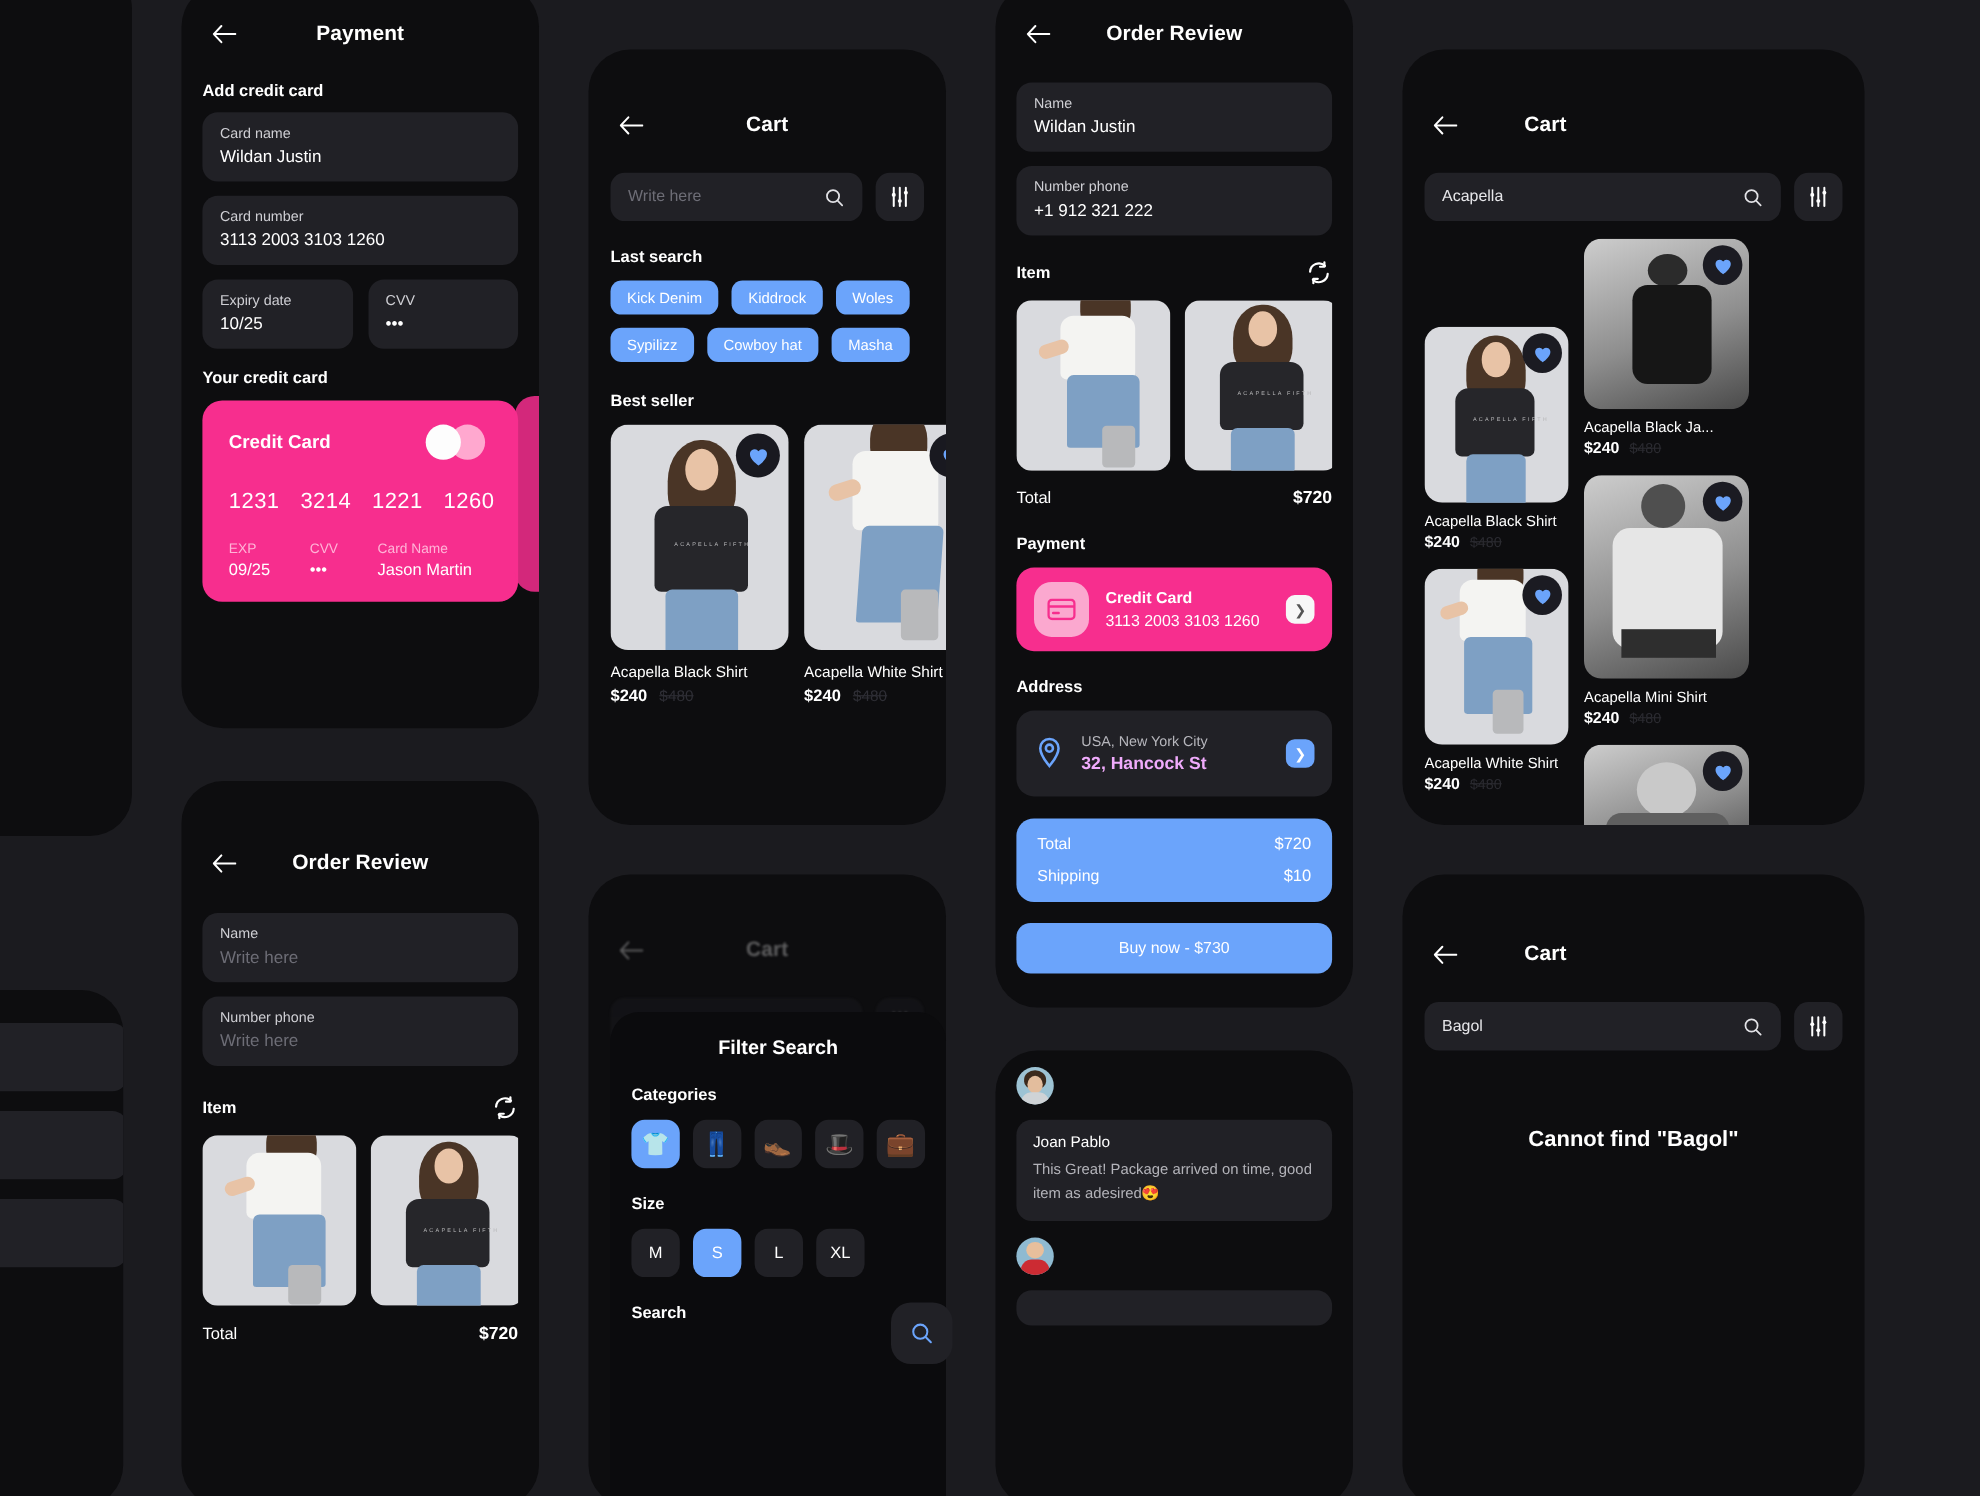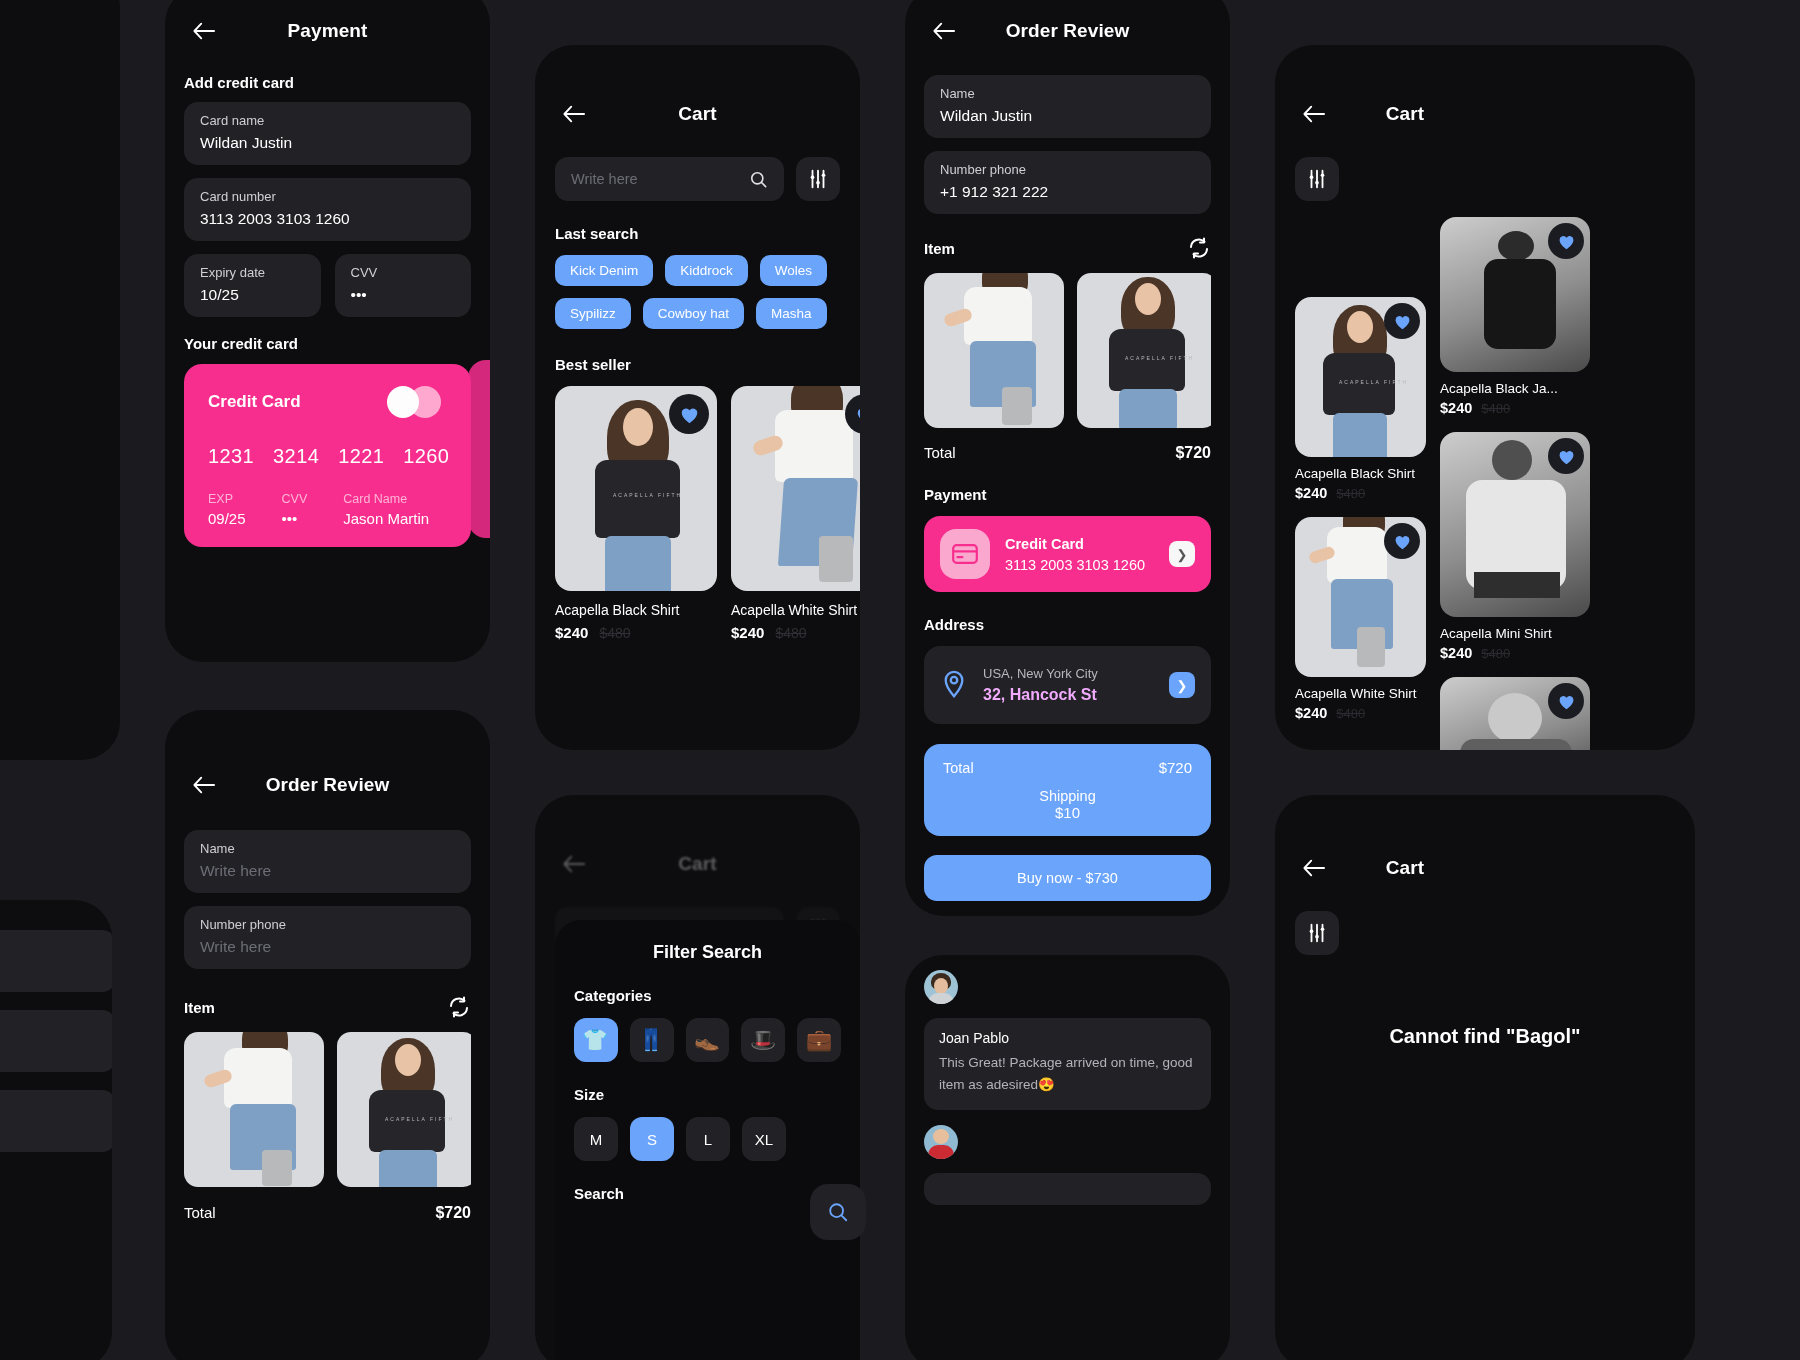--- a/index.html
+++ b/index.html
@@ -176,21 +176,21 @@
     background:#212126; border-radius:16px; height:78px;
     display:flex; align-items:center; gap:15px; padding:0 16px;
   }
   .addr-texts { flex:1; }
   .addr-texts .a1 { color:#b6b6bc; font-size:13px; }
   .addr-texts .a2 { color:#f0abfc; font-size:16px; font-weight:700; margin-top:5px; }
   .summary {
     background:#6ba4fb; border-radius:16px; padding:15px 19px;
   }
   .summary .srow { display:flex; justify-content:space-between; align-items:center; }
-  .summary .srow + .srow { margin-top:12px;flex-direction:column; }
+  .summary .srow + .srow { margin-top:12px; }
   .summary .sk { color:#fff; font-size:14.5px; }
   .summary .sv { color:#fff; font-size:15px; font-weight:500; }
 
   
   #comment { left:905px; top:955px; width:325px; height:415px; }
   .cm-row { display:flex; gap:14px; margin-top:15px;flex-direction:column; }
   .avatar { width:34px; height:34px; border-radius:50%; flex:none; overflow:hidden; position:relative; }
   .av1 { background:#9dc3d4; }
   .av2 { background:#8fbad1; }
   .cm-bubble { flex:1; background:#212126; border-radius:14px; padding:12px 15px 14px; }
@@ -641,20 +641,27 @@
       <div class="back-arrow">
         <svg width="22" height="18" viewBox="0 0 24 18">
             <path d="M9 1 1.5 9 9 17M1.5 9H23" fill="none" stroke="#fff" stroke-width="2" stroke-linecap="round" stroke-linejoin="round"></path>
           </svg>
       </div>
       <div class="screen-title" style="right:160px">Cart</div>
     </div>
 
     <div style="padding:0 20px">
       <div class="search-row" style="margin-top:20px">
+        <div class="search-box">
+          <div class="txt val">Acapella</div>
+          <svg width="19" height="19" viewBox="0 0 24 24">
+              <circle cx="10.5" cy="10.5" r="7" fill="none" stroke="#e2e2e6" stroke-width="2"></circle>
+              <path d="m16 16 5 5" stroke="#e2e2e6" stroke-width="2" stroke-linecap="round"></path>
+            </svg>
+        </div>
         <div class="filter-btn">
           <svg width="22" height="22" viewBox="0 0 24 24">
             <path d="M6 3v5M6 12v9M12 3v11M12 18v3M18 3v3M18 10v11" stroke="#fff" stroke-width="2" stroke-linecap="round"></path>
             <circle cx="6" cy="10" r="2" fill="#fff"></circle>
               <circle cx="12" cy="16" r="2" fill="#fff"></circle>
               <circle cx="18" cy="8" r="2" fill="#fff"></circle>
           </svg>
         </div>
       </div>
 
@@ -764,20 +771,27 @@
       <div class="back-arrow">
         <svg width="22" height="18" viewBox="0 0 24 18">
             <path d="M9 1 1.5 9 9 17M1.5 9H23" fill="none" stroke="#fff" stroke-width="2" stroke-linecap="round" stroke-linejoin="round"></path>
           </svg>
       </div>
       <div class="screen-title" style="right:160px">Cart</div>
     </div>
 
     <div style="padding:0 20px">
       <div class="search-row" style="margin-top:20px">
+        <div class="search-box">
+          <div class="txt val">Bagol</div>
+          <svg width="19" height="19" viewBox="0 0 24 24">
+              <circle cx="10.5" cy="10.5" r="7" fill="none" stroke="#e2e2e6" stroke-width="2"></circle>
+              <path d="m16 16 5 5" stroke="#e2e2e6" stroke-width="2" stroke-linecap="round"></path>
+            </svg>
+        </div>
         <div class="filter-btn">
           <svg width="22" height="22" viewBox="0 0 24 24">
             <path d="M6 3v5M6 12v9M12 3v11M12 18v3M18 3v3M18 10v11" stroke="#fff" stroke-width="2" stroke-linecap="round"></path>
             <circle cx="6" cy="10" r="2" fill="#fff"></circle>
               <circle cx="12" cy="16" r="2" fill="#fff"></circle>
               <circle cx="18" cy="8" r="2" fill="#fff"></circle>
           </svg>
         </div>
       </div>
 

